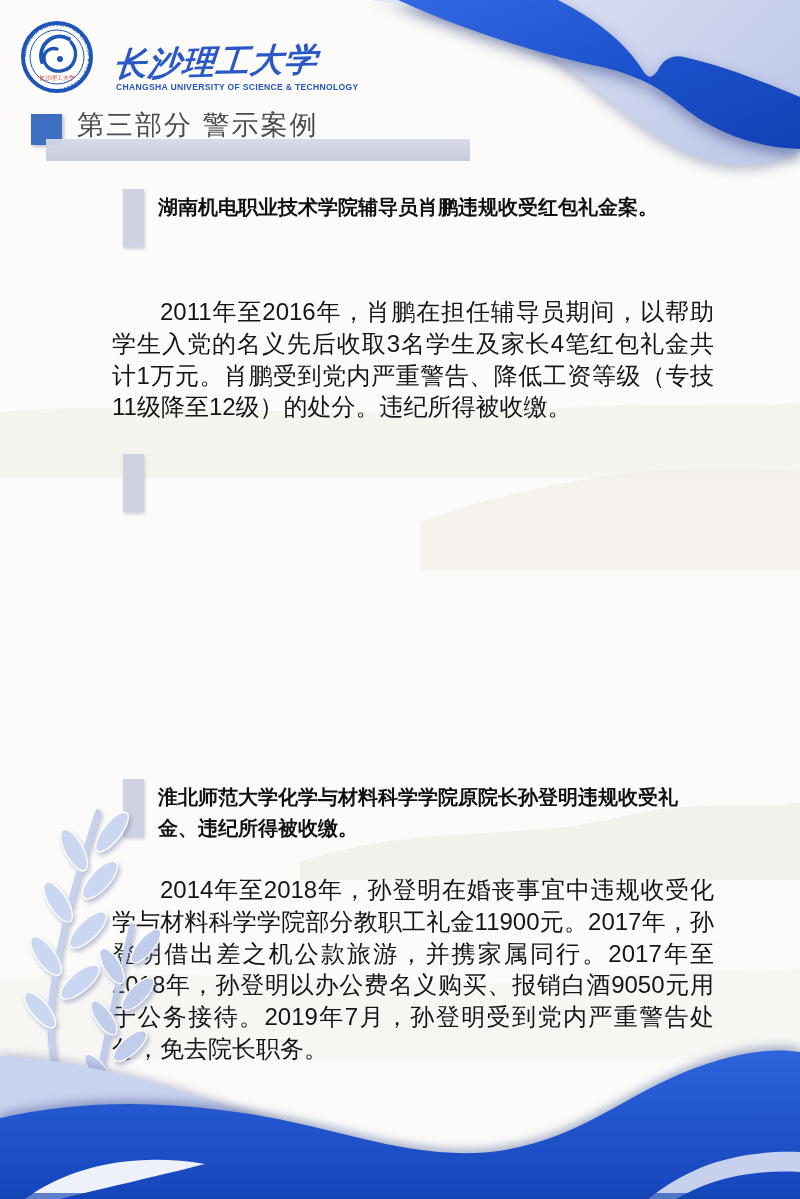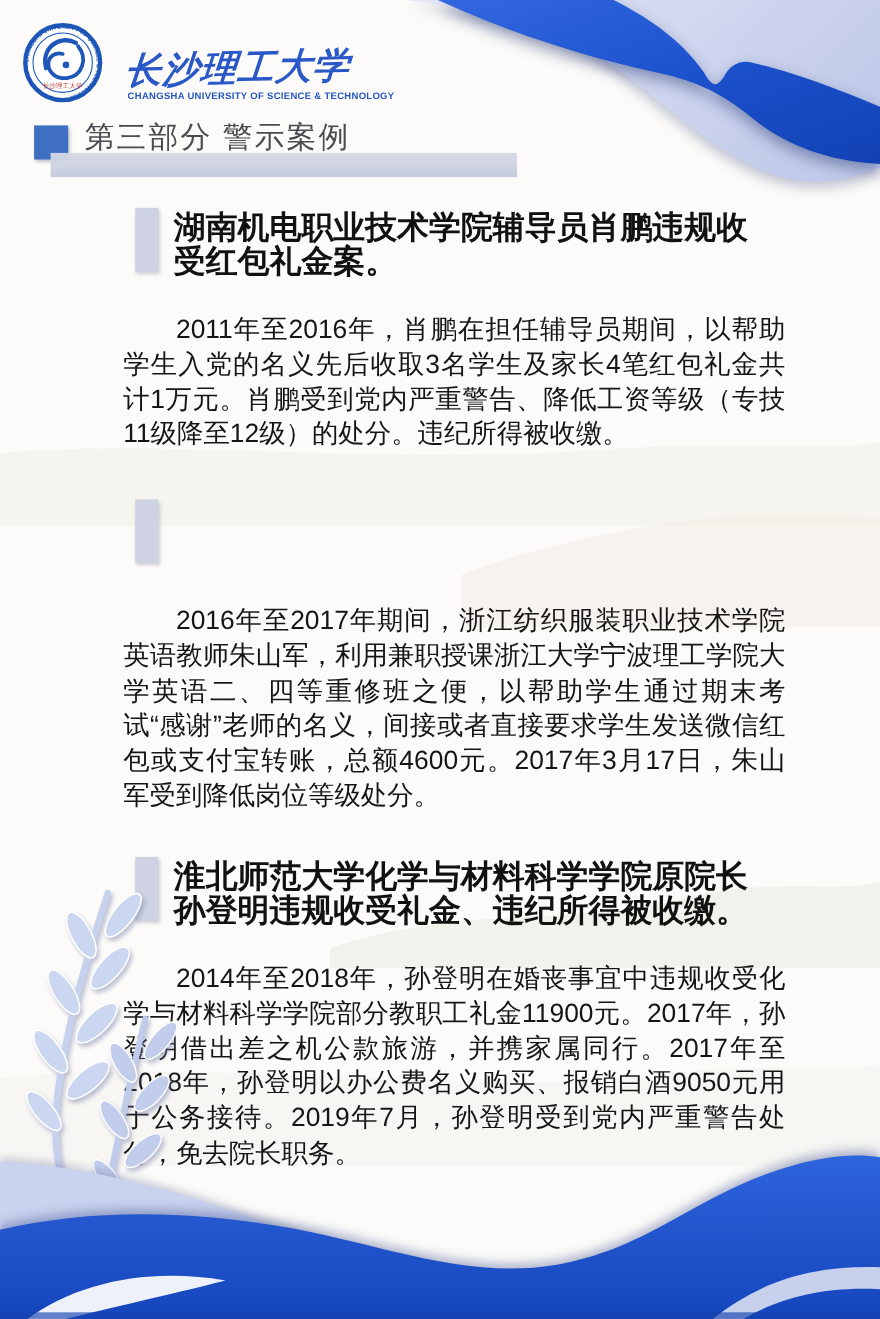--- a/index.html
+++ b/index.html
@@ -27,26 +27,26 @@
   .sec-square{left:31px;top:114px;width:31px;height:31px;background:#3e6fc1;
     box-shadow:2px 2px 3px rgba(80,90,130,.35);}
   .sec-bar{left:46px;top:139px;width:424px;height:22px;
     background:linear-gradient(#d6dae7,#c4c9db);opacity:.95;}
   .sec-title{left:77px;top:107px;font-size:27px;color:#4b4b51;
     letter-spacing:2px;white-space:nowrap;}
 
   
   .case-bar{width:21px;height:58px;background:#ced2e2;left:123px;
     box-shadow:1px 2px 3px rgba(120,125,150,.35);}
-  .case-title{left:158px;width:545px;font-size:29px;line-height:31px;
+  .case-title{left:158px;width:545px;font-size:20px;line-height:31px;
     font-weight:bold;color:#111;}
   .case-body{left:112px;width:602px;font-size:24px;line-height:31.8px;
     color:#151515;text-align:justify;text-indent:2em;}
 
-  .t1{top:192px}.b1{top:189px}.p1{top:284px}
+  .t1{top:192px}.b1{top:189px}.p1{top:296px}
   .t2{top:457px}.b2{top:454px}.p2{top:549px}
   .t3{top:782px}.b3{top:779px}.p3{top:874px}
 </style>
 </head>
 <body>
 
 <div class="page">
 
   <svg class="abs" style="left:0;top:0" width="800" height="1199" viewBox="0 0 800 1199">
     <path d="M0,412 C150,398 350,424 560,408 C680,400 760,410 800,402 L800,478 L0,478 Z" fill="#f1eee8" opacity="0.55"></path>
@@ -100,21 +100,20 @@
 
   <div class="abs sec-square"></div>
   <div class="abs sec-bar"></div>
   <div class="abs sec-title">第三部分 警示案例</div>
 
   <div class="abs case-bar b1"></div>
   <div class="abs case-title t1">湖南机电职业技术学院辅导员肖鹏违规收受红包礼金案。</div>
   <div class="abs case-body p1">2011年至2016年，肖鹏在担任辅导员期间，以帮助学生入党的名义先后收取3名学生及家长4笔红包礼金共计1万元。肖鹏受到党内严重警告、降低工资等级（专技11级降至12级）的处分。违纪所得被收缴。</div>
 
   <div class="abs case-bar b2"></div>
-  <div class="abs case-body p2">2016年至2017年期间，浙江纺织服装职业技术学院英语教师朱山军，利用兼职授课浙江大学宁波理工学院大学英语二、四等重修班之便，以帮助学生通过期末考试“感谢”老师的名义，间接或者直接要求学生发送微信红包或支付宝转账，总额4600元。2017年3月17日，朱山军受到降低岗位等级处分。</div>
 
   <div class="abs case-bar b3"></div>
   <div class="abs case-title t3">淮北师范大学化学与材料科学学院原院长孙登明违规收受礼金、违纪所得被收缴。</div>
   <div class="abs case-body p3">2014年至2018年，孙登明在婚丧事宜中违规收受化学与材料科学学院部分教职工礼金11900元。2017年，孙登明借出差之机公款旅游，并携家属同行。2017年至2018年，孙登明以办公费名义购买、报销白酒9050元用于公务接待。2019年7月，孙登明受到党内严重警告处分，免去院长职务。</div>
 
   <svg class="abs" style="left:0;top:798px" width="160" height="292" viewBox="0 0 160 292">
     <g style="filter:drop-shadow(2px 3px 2px rgba(110,120,165,.45));">
       <path d="M98,14 C80,70 60,132 52,200 C48,238 52,264 60,284" fill="none" stroke="#c6d1ee" stroke-width="6" stroke-linecap="round"></path>
       <g fill="#cbd6f0" stroke="#ffffff" stroke-width="1.4">
         <ellipse cx="112" cy="34" rx="24" ry="9" transform="rotate(-52 112 34)"></ellipse>

